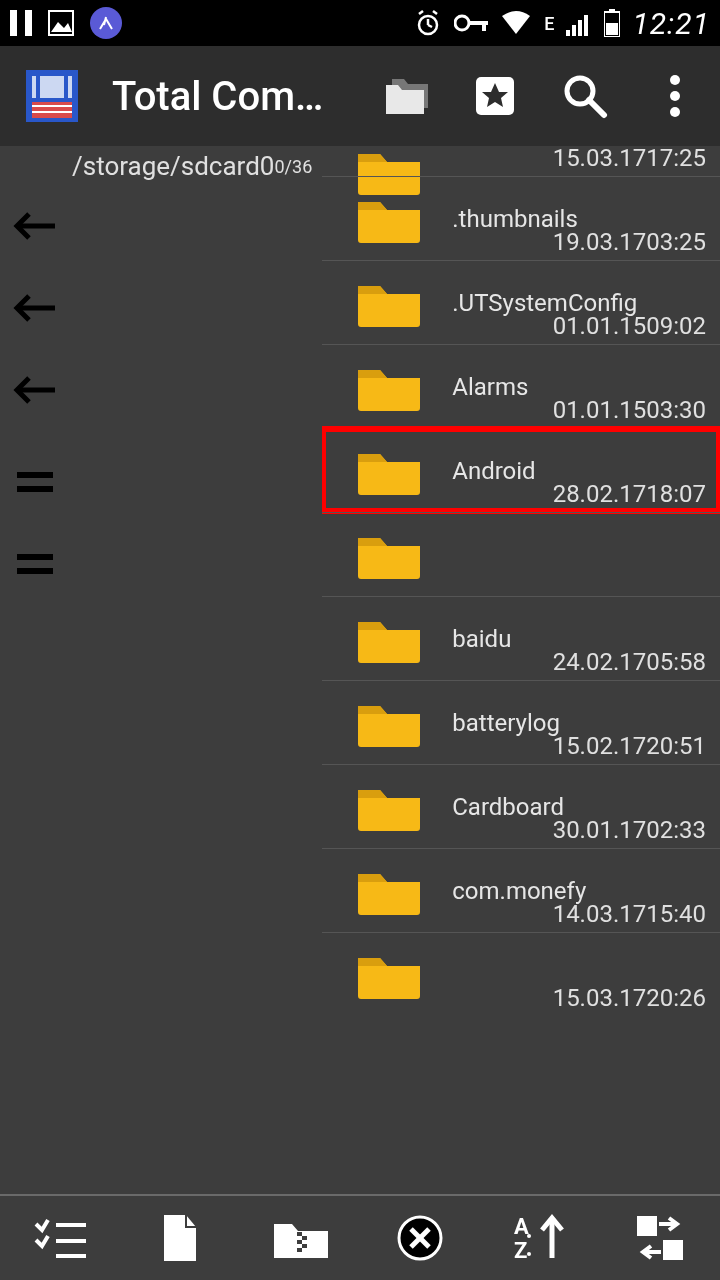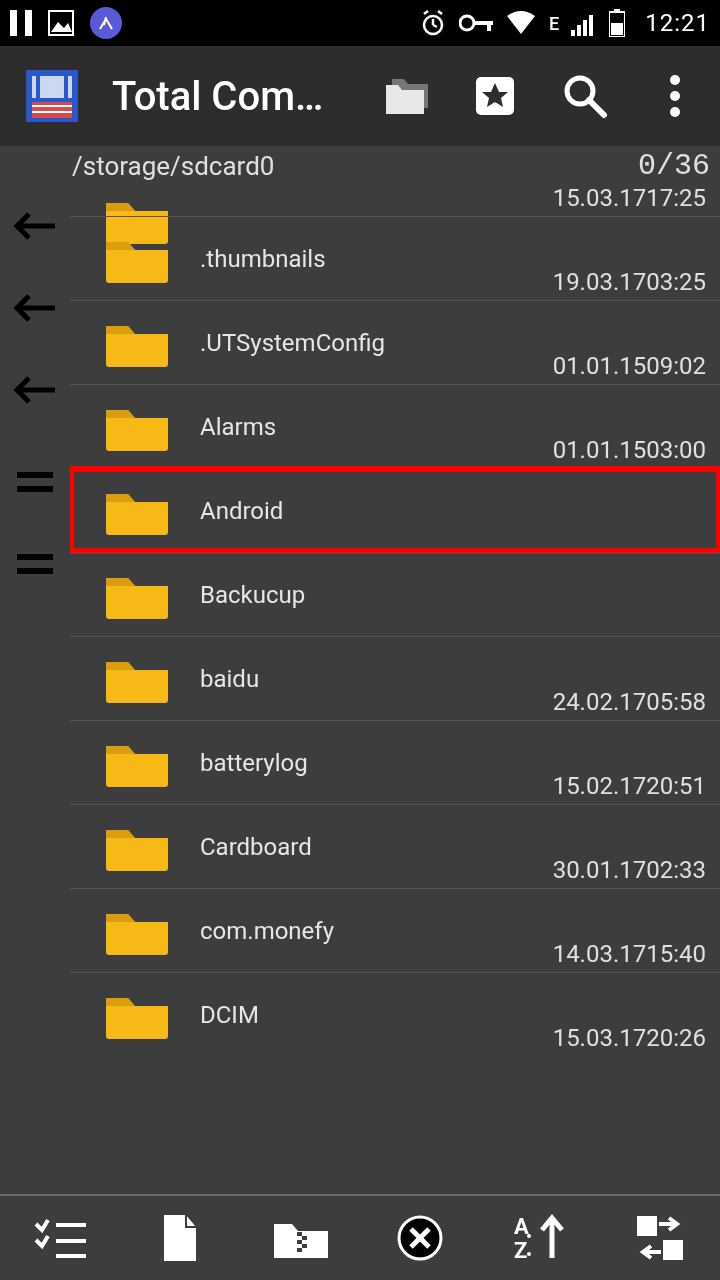--- a/index.html
+++ b/index.html
@@ -1,38 +1,38 @@
 <!DOCTYPE html>
 <html><head>
 <meta charset="utf-8">
 <style>
   * { margin:0; padding:0; box-sizing:border-box; font-family: Roboto, Arial, sans-serif; }
   html,body { width:720px; height:1280px; background:#3d3d3d; color:#e6e6e6; overflow:hidden; }
   
   .status-bar { height:46px; background:#000; display:flex; align-items:center; padding:0 10px; color:#fff; }
   .status-left { display:flex; align-items:center; gap:16px; }
   .status-right { margin-left:auto; display:flex; align-items:center; gap:12px; }
-  .status-right .time { font-size:24px; margin-left:8px; letter-spacing:1px;}
+  .status-right .time { font-size:30px; margin-left:0; letter-spacing:1px;font-style:italic;}
   .stat-ic { display:inline-flex; align-items:center; justify-content:center; }
   
   .app-bar { height:100px; background:#2d2d2d; display:flex; align-items:center; padding:16px 22px; gap:30px; }
   .app-title { font-size:40px; font-weight:500; color:#fff; flex:0 0 auto; max-width:260px; white-space:nowrap; overflow:hidden; }
   .app-actions { margin-left:auto; display:flex; align-items:center; gap:44px; }
   .app-actions .ic { width:46px; height:46px; display:flex; align-items:center; justify-content:center;}
   
   .main { display:flex; height:calc(1280px - 46px - 100px - 86px); }
   .side { width:70px; display:flex; flex-direction:column; align-items:center; gap:42px; padding-top:60px; }
   .side .sbtn { width:48px; height:40px; display:flex; align-items:center; justify-content:center; }
-  .panel { flex:1; display:flex; flex-direction:column; min-width:0;}
+  .panel { flex:1; display:flex; min-width:0;}
   .path-row { height:40px; display:flex; align-items:center; padding:0 10px 0 2px; font-size:26px; color:#e0e0e0;}
-  .path-row .counter { margin-left:auto; font-size:30px;font-family:Liberation Mono, monospace;}
+  .path-row .counter { margin-left:auto; font-size:18px;}
   .list { flex:1; overflow:hidden; }
   .item { height:84px; display:flex; align-items:center; padding:0 10px 0 0; position:relative;}
   .item + .item { border-top:1px solid #555; }
-  .first-partial { height:30px !important; align-items:center; }
+  .first-partial { height:30px !important; align-items:flex-start; }
   .first-partial .fico { height:12px !important; margin-top:-2px;}
   .first-partial .meta { margin-top:-6px;}
   .item .fico { width:70px; height:50px; margin:0 28px 0 32px; }
   .item .name { font-size:24px; color:#e6e6e6; flex:1; white-space:nowrap; overflow:hidden; text-overflow:ellipsis;}
   .item .meta { position:absolute; right:14px; bottom:4px; font-size:24px; color:#e0e0e0; display:flex; gap:14px;}
   .item.highlight { outline:6px solid #ff0000; outline-offset:-4px; }
   .meta .time { width:70px; text-align:right;}
   
   .bottom-bar { height:86px; background:#3d3d3d; border-top:2px solid #6a6a6a; display:flex; align-items:center; justify-content:space-around; }
   .bottom-bar .bic { width:56px; height:56px; display:flex; align-items:center; justify-content:center;}
@@ -231,41 +231,45 @@
         <div class="item">
           <span class="fico">
             <svg width="70" height="50">
               <path d="M4 8 h22 l7 8 h33 v30 a3 3 0 0 1 -3 3 h-56 a3 3 0 0 1 -3 -3 z" fill="#f7b916"></path>
               <path d="M4 8 h22 l7 8 h-29 z" fill="#d99e0e"></path>
             </svg>
           </span>
           <span class="name">Alarms</span>
           <span class="meta">
             <span>
-              <dir><span>01.01.15</span><span class="time">03:00</span></dir>
+              <dir><span>01.01.15</span><span class="time">03:30</span></dir>
             </span>
           </span>
         </div>
         <div class="item highlight">
           <span class="fico">
             <svg width="70" height="50">
               <path d="M4 8 h22 l7 8 h33 v30 a3 3 0 0 1 -3 3 h-56 a3 3 0 0 1 -3 -3 z" fill="#f7b916"></path>
               <path d="M4 8 h22 l7 8 h-29 z" fill="#d99e0e"></path>
             </svg>
           </span>
           <span class="name">Android</span>
-        </div>
-        <div class="item">
-          <span class="fico">
-            <svg width="70" height="50">
-              <path d="M4 8 h22 l7 8 h33 v30 a3 3 0 0 1 -3 3 h-56 a3 3 0 0 1 -3 -3 z" fill="#f7b916"></path>
-              <path d="M4 8 h22 l7 8 h-29 z" fill="#d99e0e"></path>
-            </svg>
-          </span>
-          <span class="name">Backucup</span>
+          <span class="meta">
+            <span>
+              <dir><span>28.02.17</span><span class="time">18:07</span></dir>
+            </span>
+          </span>
+        </div>
+        <div class="item">
+          <span class="fico">
+            <svg width="70" height="50">
+              <path d="M4 8 h22 l7 8 h33 v30 a3 3 0 0 1 -3 3 h-56 a3 3 0 0 1 -3 -3 z" fill="#f7b916"></path>
+              <path d="M4 8 h22 l7 8 h-29 z" fill="#d99e0e"></path>
+            </svg>
+          </span>
         </div>
         <div class="item">
           <span class="fico">
             <svg width="70" height="50">
               <path d="M4 8 h22 l7 8 h33 v30 a3 3 0 0 1 -3 3 h-56 a3 3 0 0 1 -3 -3 z" fill="#f7b916"></path>
               <path d="M4 8 h22 l7 8 h-29 z" fill="#d99e0e"></path>
             </svg>
           </span>
           <span class="name">baidu</span>
           <span class="meta">
@@ -316,21 +320,20 @@
             </span>
           </span>
         </div>
         <div class="item">
           <span class="fico">
             <svg width="70" height="50">
               <path d="M4 8 h22 l7 8 h33 v30 a3 3 0 0 1 -3 3 h-56 a3 3 0 0 1 -3 -3 z" fill="#f7b916"></path>
               <path d="M4 8 h22 l7 8 h-29 z" fill="#d99e0e"></path>
             </svg>
           </span>
-          <span class="name">DCIM</span>
           <span class="meta">
             <span>
               <dir><span>15.03.17</span><span class="time">20:26</span></dir>
             </span>
           </span>
         </div>
       </div>
   </div>
 </div>
 

